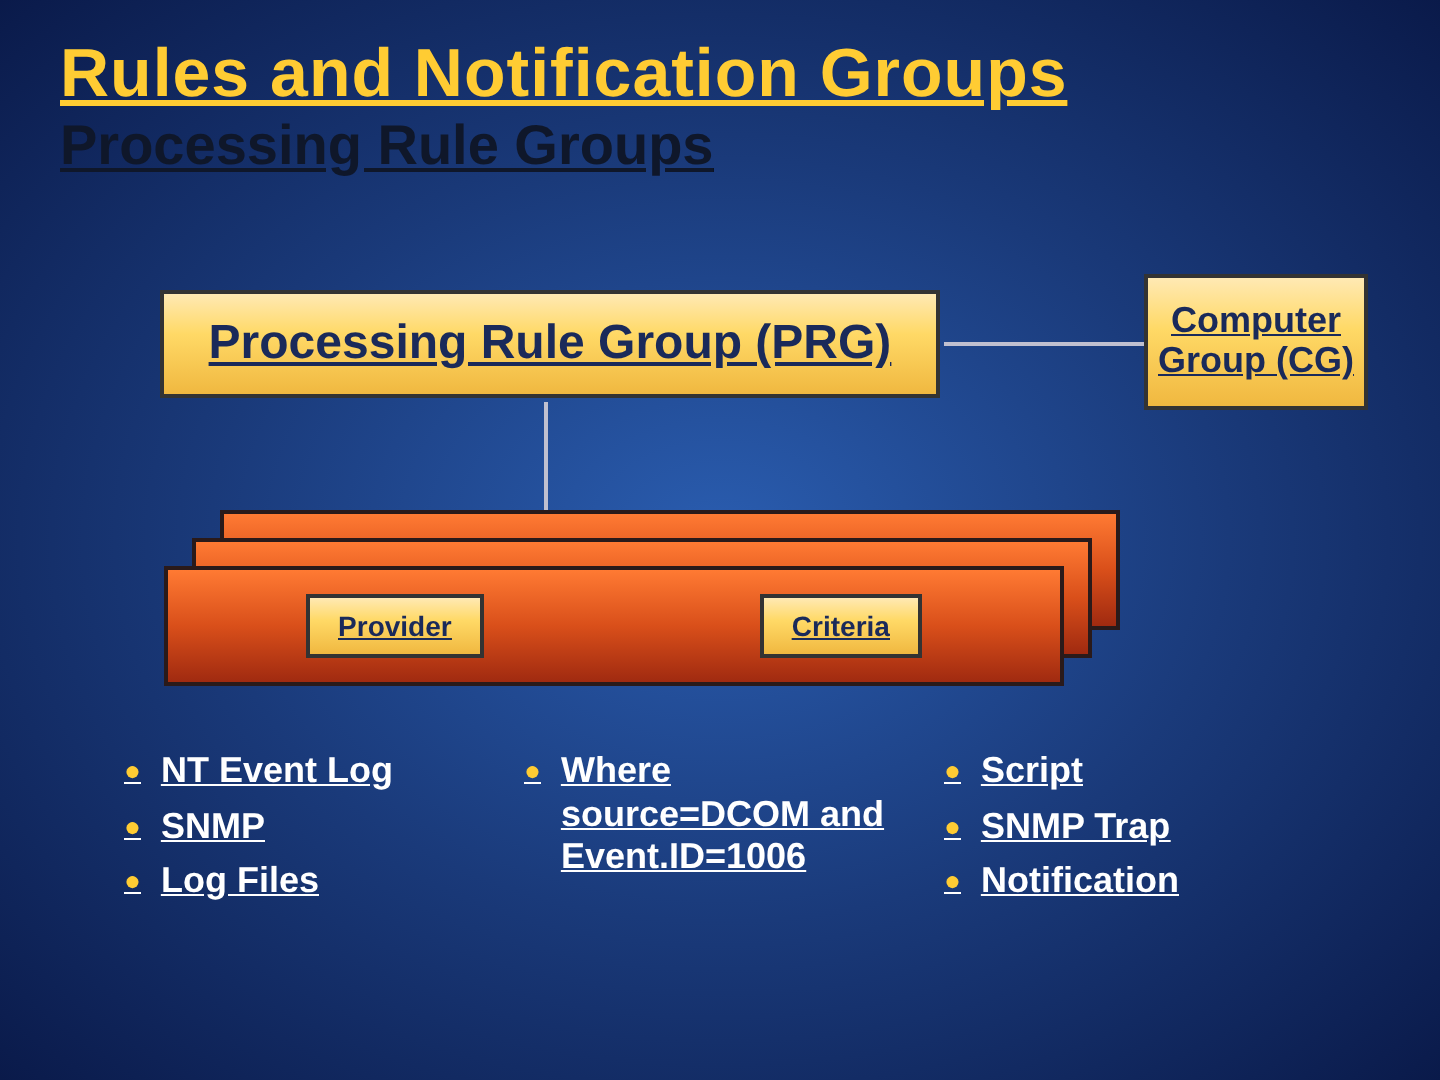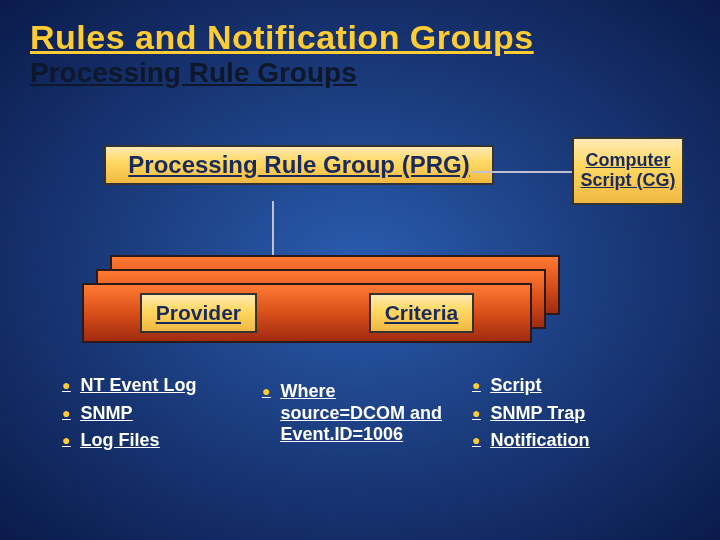--- a/index.html
+++ b/index.html
@@ -23,30 +23,29 @@
     font-size: 28px;
     font-weight: bold;
     padding: 0 0 0 30px;
   }
 
   .prg-box {
     position: absolute;
     top: 145px;
     left: 80px;
     width: 390px;
-    height: 40px;
+    height: 54px;
     background: linear-gradient(to bottom, #ffe9b3 0%, #ffd966 40%, #f0b840 100%);
     border: 2px solid #333;
     display: flex;
     align-items: center;
     justify-content: center;
     color: #1a2a5a;
     font-size: 24px;
     font-weight: bold;
-    margin-left: 24px;
   }
   .connector-h {
     position: absolute;
     top: 171px;
     left: 472px;
     width: 100px;
     height: 2px;
     background: #c0c0d0;
   }
   .cg-box {
@@ -90,33 +89,32 @@
     border: 2px solid #2a1a1a;
   }
   .stack-card.c1 { top: 0px;  left: 28px; }
   .stack-card.c2 { top: 14px; left: 14px; }
   .stack-card.c3 { top: 28px; left: 0px; display:flex; align-items:center; justify-content:space-around; }
 
   .chip {
     background: linear-gradient(to bottom, #ffe9b3 0%, #ffd966 40%, #f0b840 100%);
     border: 2px solid #333;
     color: #1a2a5a;
-    font-size: 21px;
+    font-size: 14px;
     font-weight: bold;
     padding: 6px 14px;
   }
 
   .bullets {
     position: absolute;
     top: 375px;
     left: 62px;
     display: flex;
     gap: 20px;
     width: 640px;
-    align-items: center;
   }
   .col {
     color: #fff;
     font-size: 18px;
     font-weight: bold;
   }
   .col.providers { width: 180px; }
   .col.criteria  { width: 190px; }
   .col.responses { width: 180px; }
   .col ul { list-style: none; }
@@ -130,21 +128,21 @@
   }
 </style>
 </head>
 <body>
 
 <div class="title">Rules and Notification Groups</div>
 <div class="subtitle">Processing Rule Groups</div>
 
 <div class="prg-box">Processing Rule Group (PRG)</div>
 <div class="connector-h"></div>
-<div class="cg-box">Computer Script (CG)</div>
+<div class="cg-box">Computer Group (CG)</div>
 <div class="connector-v"></div>
 
 <div class="stack">
   <div class="stack-card c1"></div>
   <div class="stack-card c2"></div>
   <div class="stack-card c3">
     <div class="chip">Provider</div>
     <div class="chip">Criteria</div>
   </div>
 </div>

